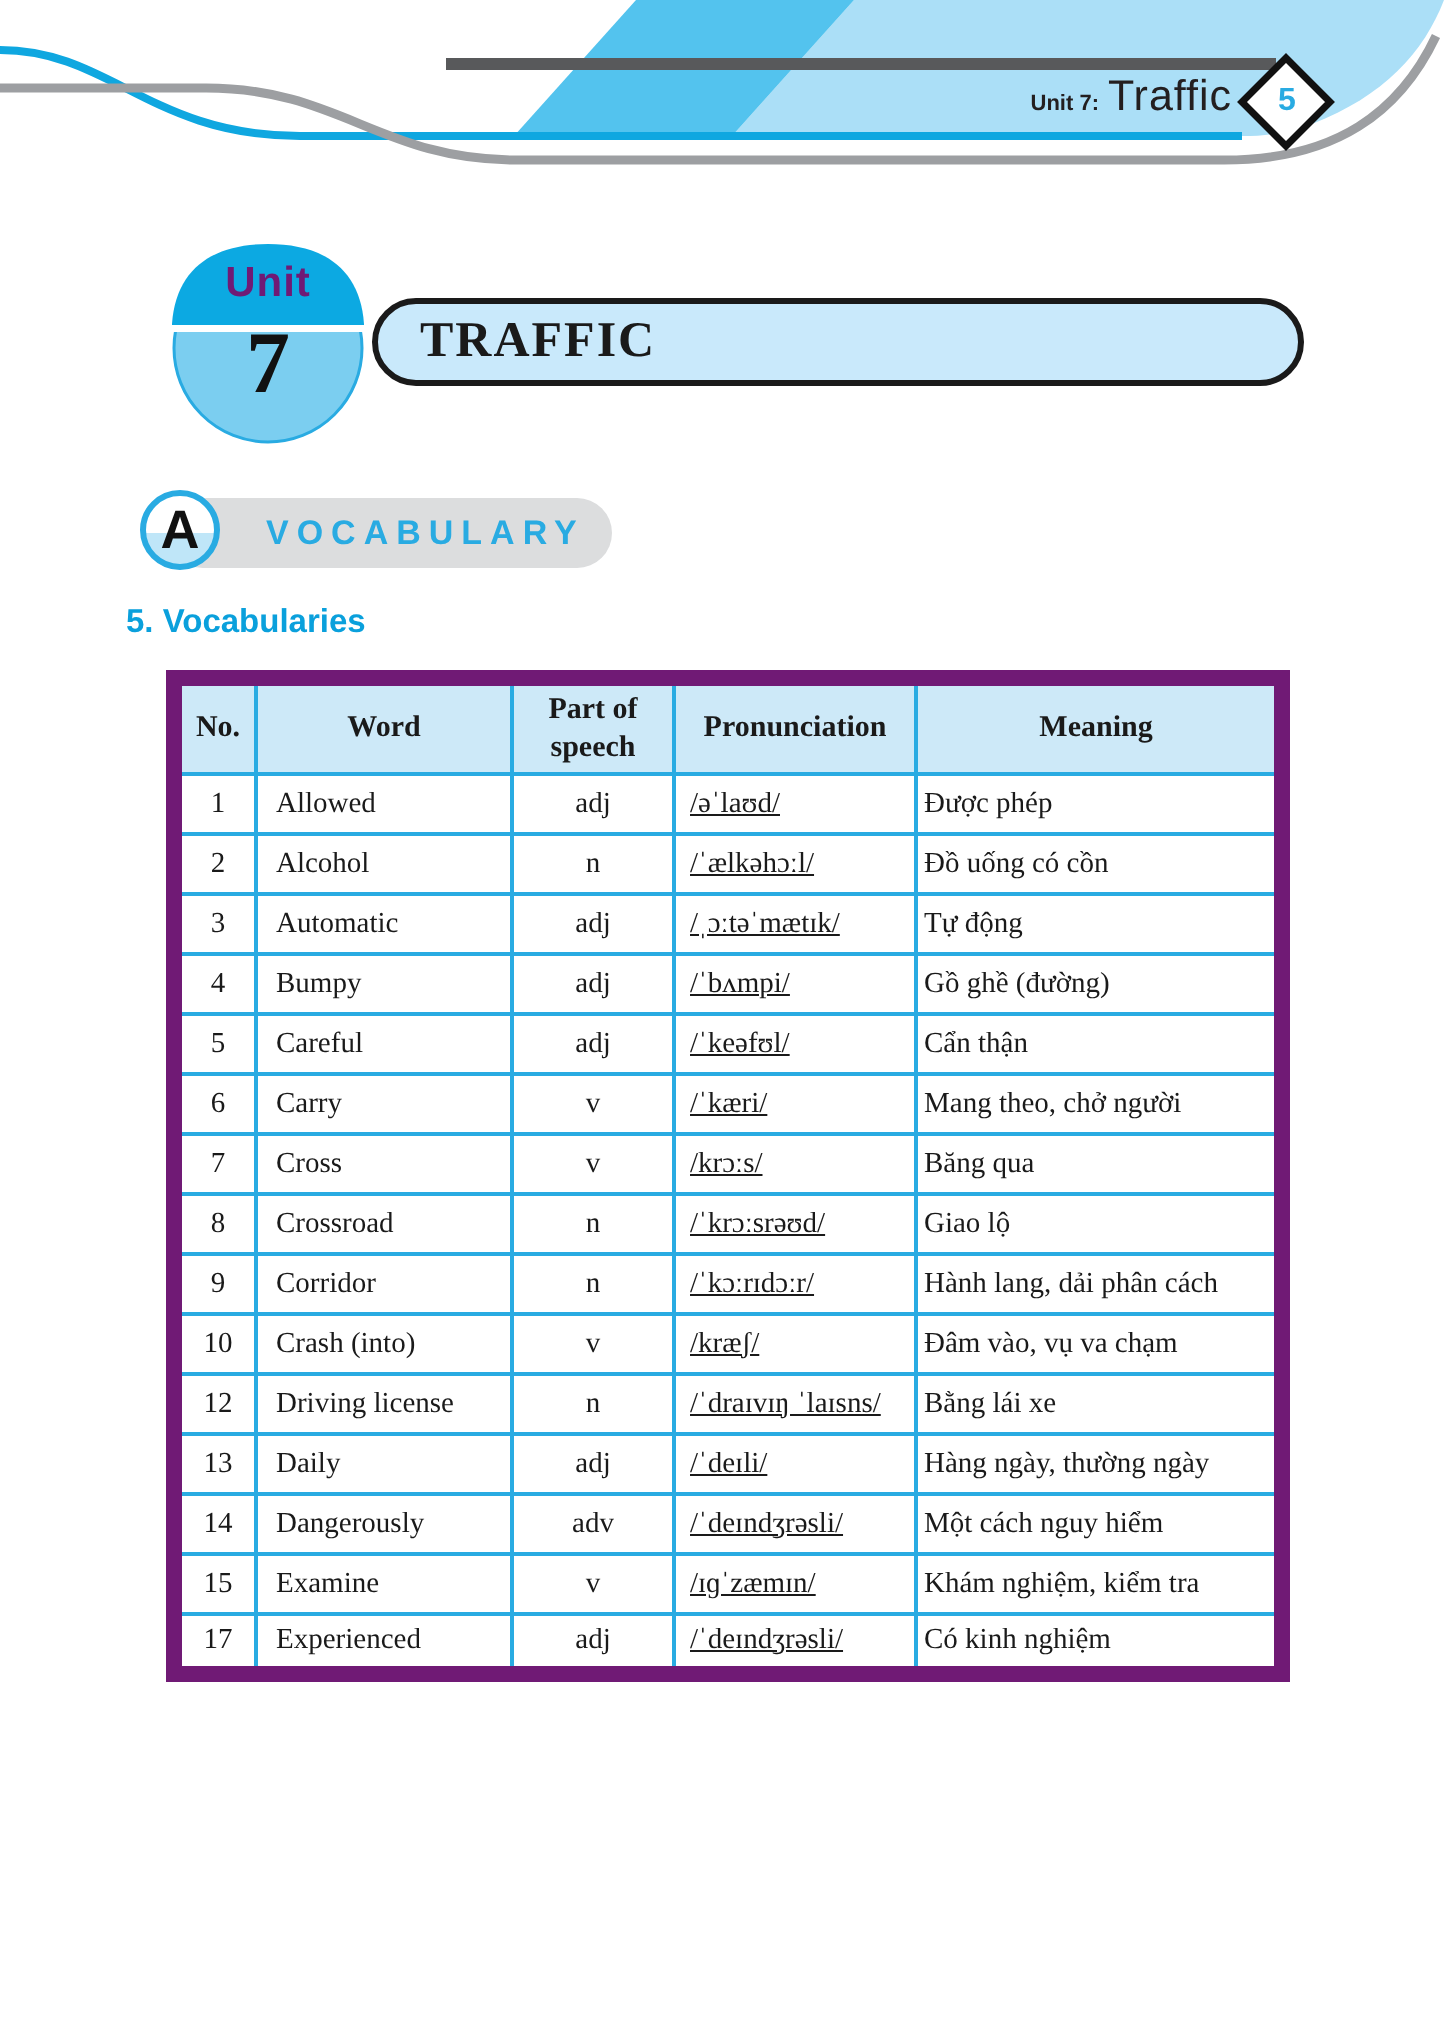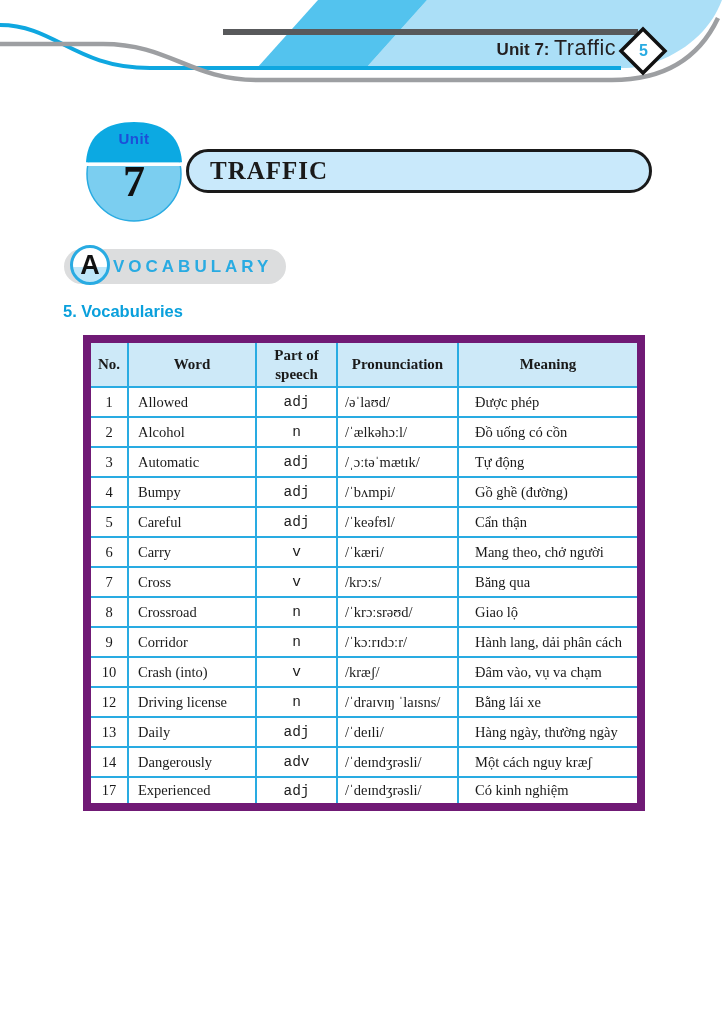--- a/index.html
+++ b/index.html
@@ -6,51 +6,51 @@
   .page{
     position:relative;width:726px;height:1017px;background:#ffffff;overflow:hidden;
     font-family:"Liberation Serif","DejaVu Serif",serif;color:#1a1a1a;
   }
   
   .hdr-svg{position:absolute;left:0;top:0;}
   .hdr-caption{
     position:absolute;left:380px;top:36px;width:236px;text-align:right;
     font-family:"Liberation Sans","DejaVu Sans",sans-serif;white-space:nowrap;
   }
-  .hdr-unit{font-size:17px;font-weight:bold;color:#231f20;}
+  .hdr-unit{font-size:11px;font-weight:bold;color:#231f20;}
   .hdr-title{font-size:21.5px;font-weight:400;color:#231f20;letter-spacing:0.5px;}
   .hdr-pagenum{
     position:absolute;left:625px;top:42px;width:37px;text-align:center;
     font-family:"Liberation Sans","DejaVu Sans",sans-serif;
     font-size:16px;font-weight:bold;color:#29ABE2;
   }
   
   .banner{
     position:absolute;left:186px;top:149px;width:466px;height:44px;
     background:#C9E9FB;border:3px solid #1a1a1a;border-radius:22px;box-sizing:border-box;
     display:flex;align-items:center;
   }
   .banner-title{
     padding-left:21px;font-size:25px;font-weight:bold;letter-spacing:1px;color:#1a1a1a;
     font-family:"Liberation Serif","DejaVu Serif",serif;
   }
   .badge{position:absolute;left:78px;top:118px;width:112px;height:112px;}
   .badge-unit{
     position:absolute;left:78px;top:130px;width:112px;text-align:center;
     font-family:"Liberation Sans","DejaVu Sans",sans-serif;
-    font-size:15px;font-weight:bold;color:#1d4ed8;letter-spacing:0.5px;
+    font-size:21px;font-weight:bold;color:#701a75;letter-spacing:0.5px;
   }
   .badge-num{
     position:absolute;left:78px;top:160px;width:112px;text-align:center;
     font-size:44px;font-weight:bold;color:#111;line-height:1;
     font-family:"Liberation Serif","DejaVu Serif",serif;
   }
   
   .sect-pill{
-    position:absolute;left:64px;top:249px;width:222px;height:35px;
+    position:absolute;left:84px;top:249px;width:222px;height:35px;
     background:#DCDDDE;border-radius:18px;display:flex;align-items:center;
   }
   .sect-title{
     padding-left:49px;font-family:"Liberation Sans","DejaVu Sans",sans-serif;
     font-size:17px;font-weight:bold;letter-spacing:4px;color:#29ABE2;
   }
   .sect-icon{
     position:absolute;left:70px;top:245px;width:40px;height:40px;border-radius:50%;
     background:linear-gradient(#ffffff 55%,#BFE6F8 55%);
     border:3px solid #29ABE2;box-sizing:border-box;
@@ -74,23 +74,23 @@
     font-family:"Liberation Serif","DejaVu Serif",serif;color:#1a1a1a;
     overflow:hidden;white-space:nowrap;
   }
   .vocab-table th{
     background:#CDE9F8;font-size:15px;font-weight:bold;text-align:center;
     height:48px;line-height:1.25;padding:2px;white-space:normal;
   }
   .vocab-table td{background:#fff;font-size:14.5px;height:30px;padding:0 4px;}
   td.c-no{text-align:center;}
   td.c-word{padding-left:9px;text-align:left;margin-left:48px;}
-  td.c-pos{text-align:center;font-family:Liberation Mono, monospace;}
-  td.c-pron{padding-left:7px;text-align:left;}
-  td.c-meaning{padding-left:16px;text-align:left;}
+  td.c-pos{text-align:center;}
+  td.c-pron{padding-left:7px;text-align:left;text-decoration:underline;}
+  td.c-meaning{padding-left:3px;text-align:left;}
 </style>
 </head>
 <body>
 
 <div class="page">
 
   <svg class="hdr-svg" width="726" height="115" viewBox="0 0 726 115">
     <path d="M427,0 L722,0 C712,26 692,48 656,62 C645,66 635,68 621,68 L366,68 Z" fill="#ABDFF7"></path>
     <path d="M318,0 L427,0 L366,68 L257,68 Z" fill="#53C3EE"></path>
     <path d="M0,25 C55,25 75,68 150,68 L621,68" fill="none" stroke="#0FA7E0" stroke-width="4"></path>
@@ -237,23 +237,30 @@
           <td class="c-pos">adj</td>
           <td class="c-pron">/ˈdeɪli/</td>
           <td class="c-meaning">Hàng ngày, thường ngày</td>
         </tr>
 
         <tr>
           <td class="c-no">14</td>
           <td class="c-word">Dangerously</td>
           <td class="c-pos">adv</td>
           <td class="c-pron">/ˈdeɪndʒrəsli/</td>
-          <td class="c-meaning">Một cách nguy kræʃ</td>
-        </tr>
-
+          <td class="c-meaning">Một cách nguy hiểm</td>
+        </tr>
+
+        <tr>
+          <td class="c-no">15</td>
+          <td class="c-word">Examine</td>
+          <td class="c-pos">v</td>
+          <td class="c-pron">/ɪɡˈzæmɪn/</td>
+          <td class="c-meaning">Khám nghiệm, kiểm tra</td>
+        </tr>
 
 
         <tr>
           <td class="c-no">17</td>
           <td class="c-word">Experienced</td>
           <td class="c-pos">adj</td>
           <td class="c-pron">/ˈdeɪndʒrəsli/</td>
           <td class="c-meaning">Có kinh nghiệm</td>
         </tr>
 

